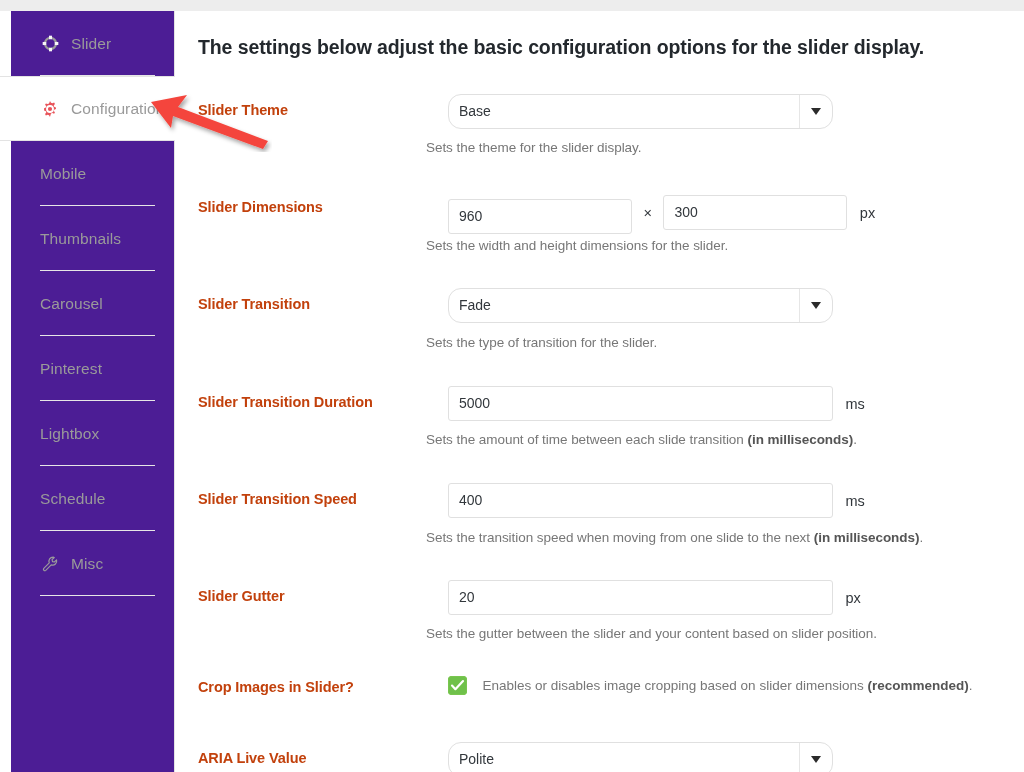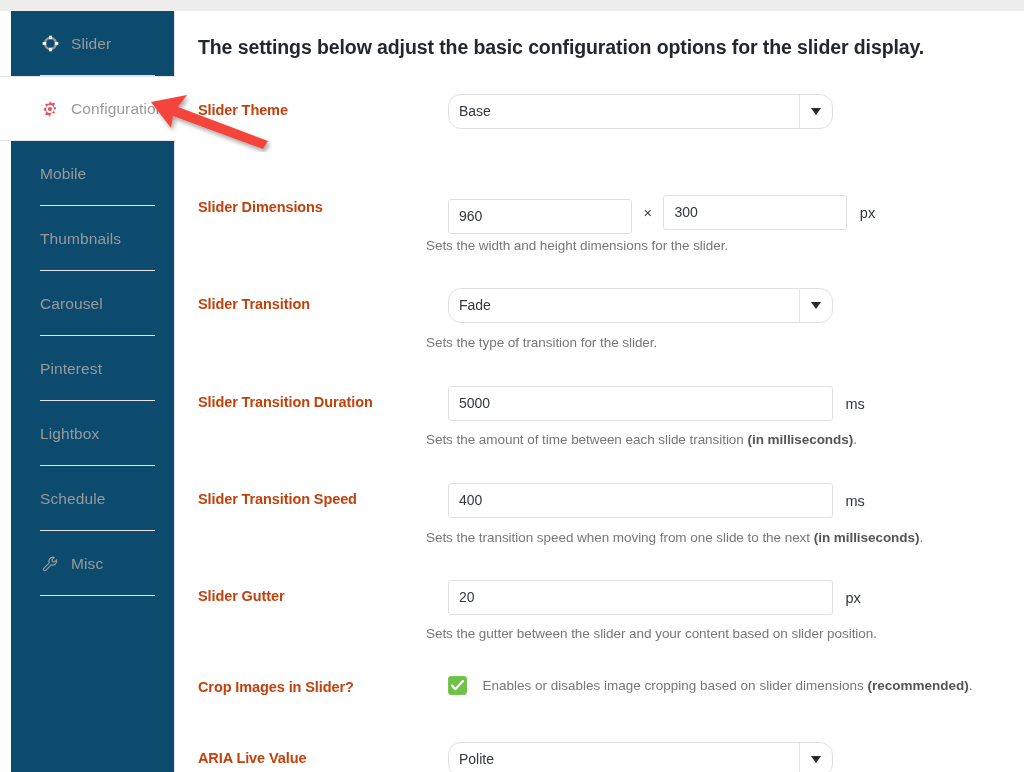--- a/index.html
+++ b/index.html
@@ -22,21 +22,21 @@
     width: 1024px; height: 761px;
     background: #ffffff;
     overflow: hidden;
   }
   
   #sidebar {
     position: absolute;
     left: 11px; top: 0;
     width: 164px;
     height: 761px;
-    background: #0c4a6e;
+    background: #4c1d95;
     border-right: 1px solid #e3e3e3;
   }
   .nav-item {
     position: relative;
     height: 65px;
     display: flex;
     align-items: center;
     padding-left: 29px;
     background: transparent;
     cursor: pointer;
@@ -296,20 +296,21 @@
         <div class="row-label" style="top:8px;">Slider Theme</div>
         <div class="field">
           <div class="select-box">
             <span class="sel-value">Base</span>
             <span class="sel-arrow">
                 <span class="caret"></span>
               </span>
           </div>
         </div>
       </div>
+      <div class="desc" style="top:129px;">Sets the theme for the slider display.</div>
 
       <div class="row" style="top:180px;">
         <div class="row-label" style="top:8px;">Slider Dimensions</div>
         <div class="field">
           <span class="txt-input" style="width:184px;margin-top:8px;">960</span>
           <span class="times">×</span>
           <span class="txt-input" style="width:184px;">300</span>
           <span class="unit">px</span>
         </div>
       </div>

